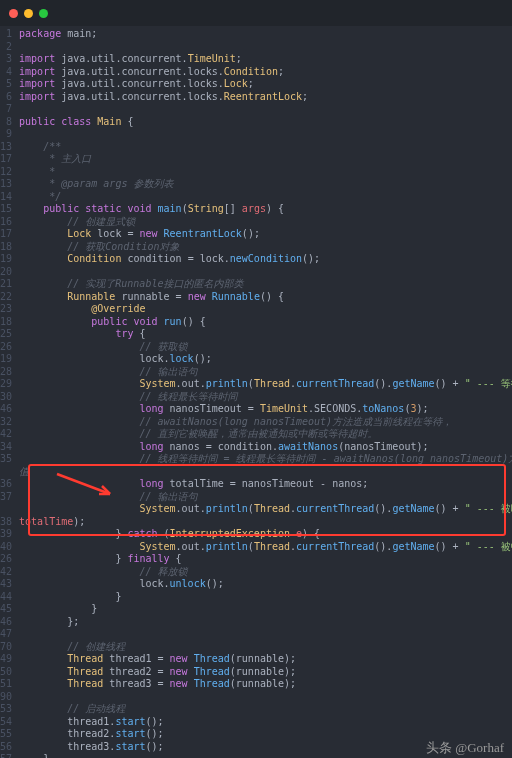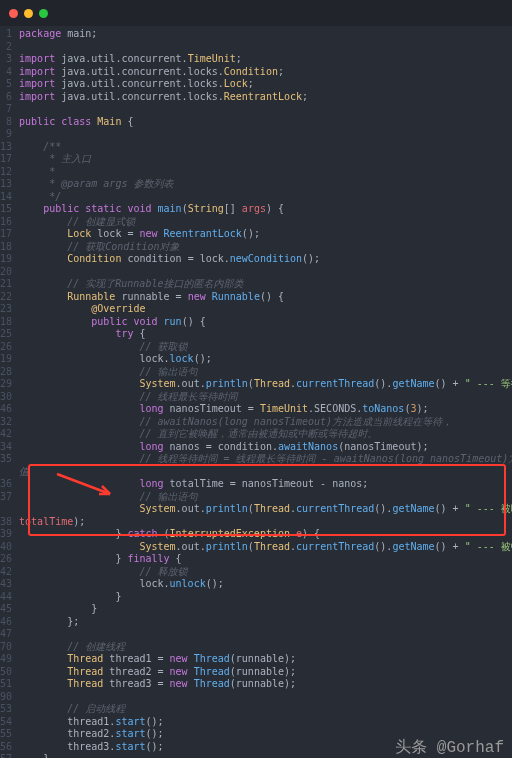--- a/index.html
+++ b/index.html
@@ -9,21 +9,21 @@
 .red{background:#ff5f57}.yellow{background:#febc2e}.green{background:#28c840}
 .code{display:flex;padding-top:2px}
 .gutter{width:24px;text-align:right;color:#495162;padding-right:7px;user-select:none}
 .gutter div{height:12.5px}
 .lines{flex:1;color:#abb2bf;white-space:pre;position:relative}
 .lines div{height:12.5px}
 .kw{color:#c678dd}.typ{color:#e5c07b}.fn{color:#61afef}.var{color:#e06c75}.str{color:#98c379}.cmt{color:#5c6370;font-style:italic}.num{color:#d19a66}.ann{color:#e5c07b}
 .highlight-box{position:absolute;border:2px solid #ff3b30;border-radius:3px;left:28px;top:464px;width:474px;height:68px;pointer-events:none;z-index:5}
 .arrow{position:absolute;left:55px;top:472px;width:65px;height:30px;pointer-events:none;z-index:6}
 .arrow svg{width:100%;height:100%}
-.footer{position:absolute;bottom:4px;right:8px;color:#999;font-size:16px;font-family:Liberation Mono, monospace}
+.footer{position:absolute;bottom:4px;right:8px;color:#999;font-size:13px;font-family:Liberation Serif, serif}
 </style>
 </head>
 <body>
 
 <div class="window">
   <div class="titlebar">
     <div class="dot red"></div>
     <div class="dot yellow"></div>
     <div class="dot green"></div>
   </div>

